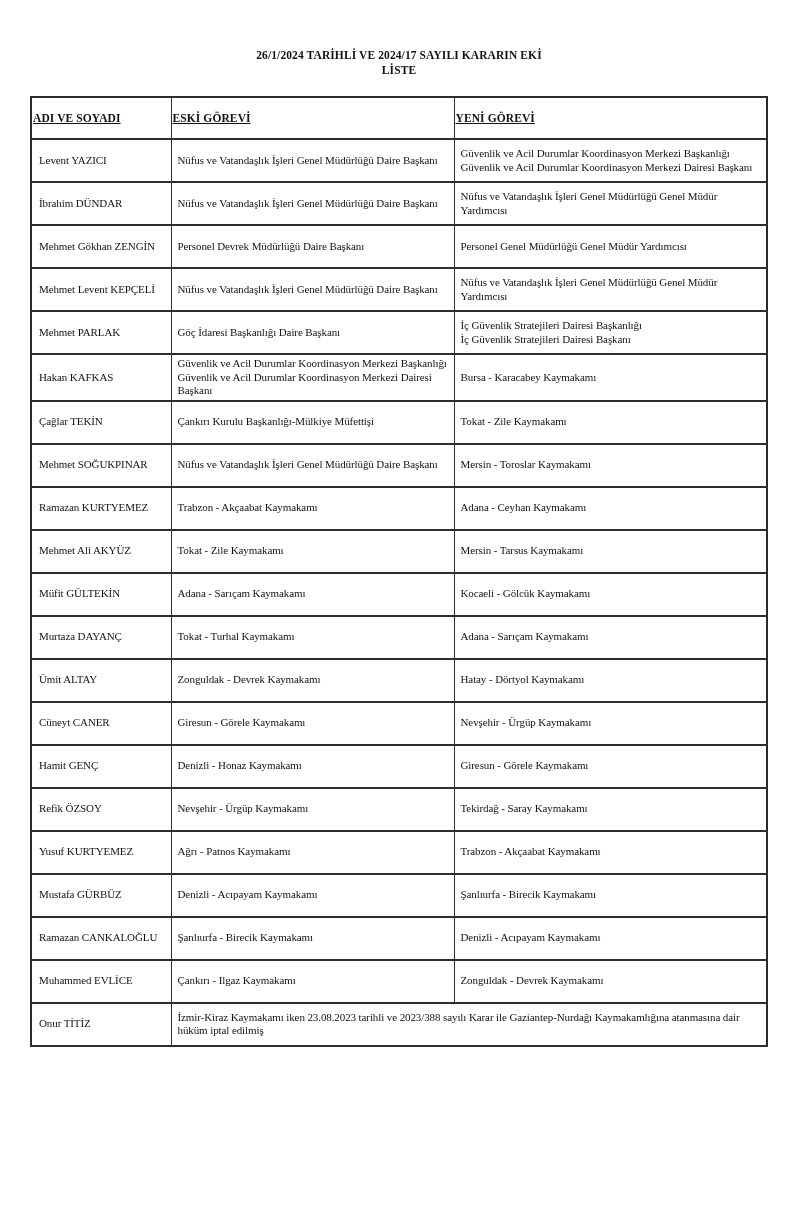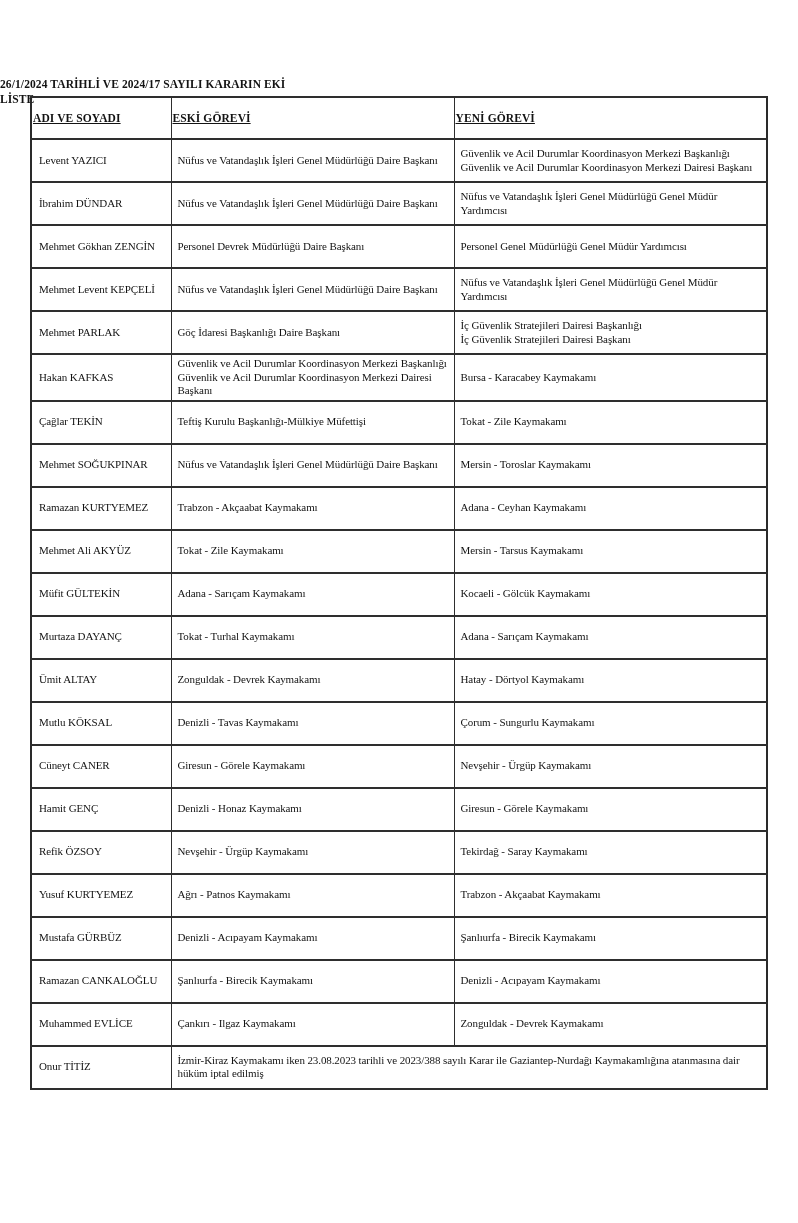--- a/index.html
+++ b/index.html
@@ -7,22 +7,22 @@
     position: relative;
     width: 798px;
     height: 1223px;
     background: #ffffff;
     font-family: "Liberation Serif", serif;
     color: #131313;
     overflow: hidden;
     filter: blur(0.2px);
   }
   .title-block {
-    padding-top: 77px;
-    text-align: left;
+    padding-top: 48px;
+    text-align: center;
     font-weight: bold;
     font-size: 11.5px;
     line-height: 15px;
     letter-spacing: 0.1px;
   }
   table.doc-table {
     position: absolute;
     left: 30px;
     top: 96px;
     width: 736px;
@@ -109,21 +109,21 @@
 İç Güvenlik Stratejileri Dairesi Başkanı</td>
         </tr>
         <tr>
           <td class="c-name">Hakan KAFKAS</td>
           <td class="c-old">Güvenlik ve Acil Durumlar Koordinasyon Merkezi Başkanlığı
 Güvenlik ve Acil Durumlar Koordinasyon Merkezi Dairesi Başkanı</td>
           <td class="c-new">Bursa - Karacabey Kaymakamı</td>
         </tr>
         <tr>
           <td class="c-name">Çağlar TEKİN</td>
-          <td class="c-old">Teftiş Kurulu Başkanlığı-Mülkiye Müfettişi</td>
+          <td class="c-old">Çankırı Kurulu Başkanlığı-Mülkiye Müfettişi</td>
           <td class="c-new">Tokat - Zile Kaymakamı</td>
         </tr>
         <tr>
           <td class="c-name">Mehmet SOĞUKPINAR</td>
           <td class="c-old">Nüfus ve Vatandaşlık İşleri Genel Müdürlüğü Daire Başkanı</td>
           <td class="c-new">Mersin - Toroslar Kaymakamı</td>
         </tr>
         <tr>
           <td class="c-name">Ramazan KURTYEMEZ</td>
           <td class="c-old">Trabzon - Akçaabat Kaymakamı</td>
@@ -141,25 +141,20 @@
         </tr>
         <tr>
           <td class="c-name">Murtaza DAYANÇ</td>
           <td class="c-old">Tokat - Turhal Kaymakamı</td>
           <td class="c-new">Adana - Sarıçam Kaymakamı</td>
         </tr>
         <tr>
           <td class="c-name">Ümit ALTAY</td>
           <td class="c-old">Zonguldak - Devrek Kaymakamı</td>
           <td class="c-new">Hatay - Dörtyol Kaymakamı</td>
-        </tr>
-        <tr>
-          <td class="c-name">Mutlu KÖKSAL</td>
-          <td class="c-old">Denizli - Tavas Kaymakamı</td>
-          <td class="c-new">Çorum - Sungurlu Kaymakamı</td>
         </tr>
         <tr>
           <td class="c-name">Cüneyt CANER</td>
           <td class="c-old">Giresun - Görele Kaymakamı</td>
           <td class="c-new">Nevşehir - Ürgüp Kaymakamı</td>
         </tr>
         <tr>
           <td class="c-name">Hamit GENÇ</td>
           <td class="c-old">Denizli - Honaz Kaymakamı</td>
           <td class="c-new">Giresun - Görele Kaymakamı</td>

